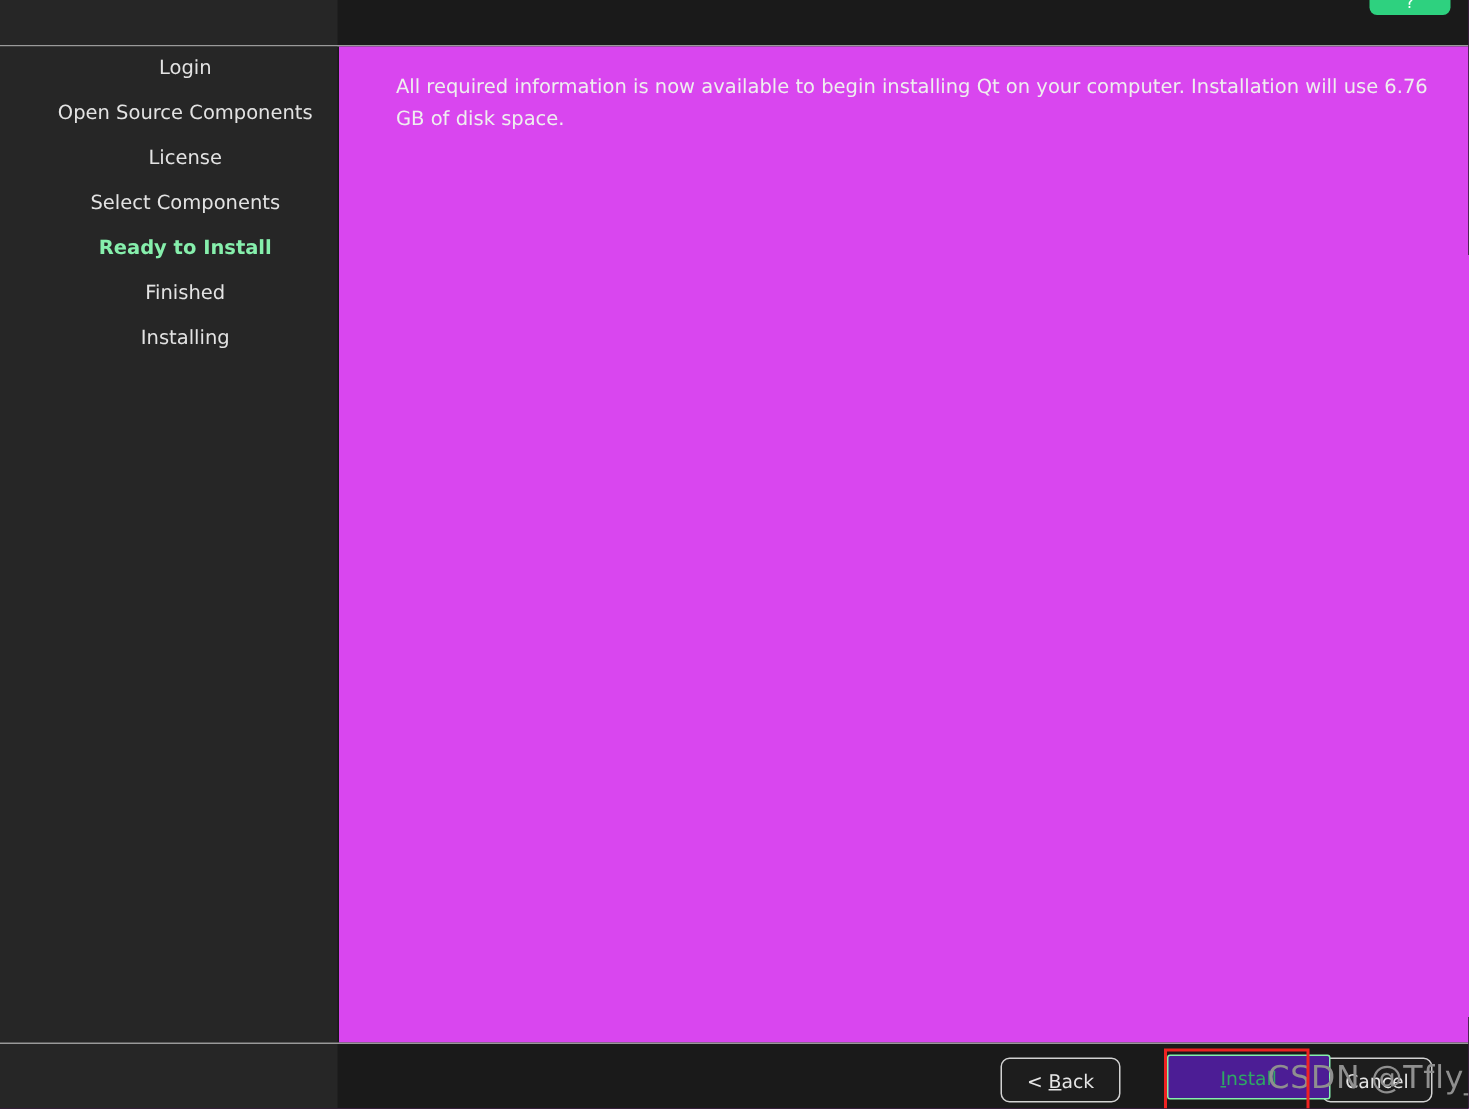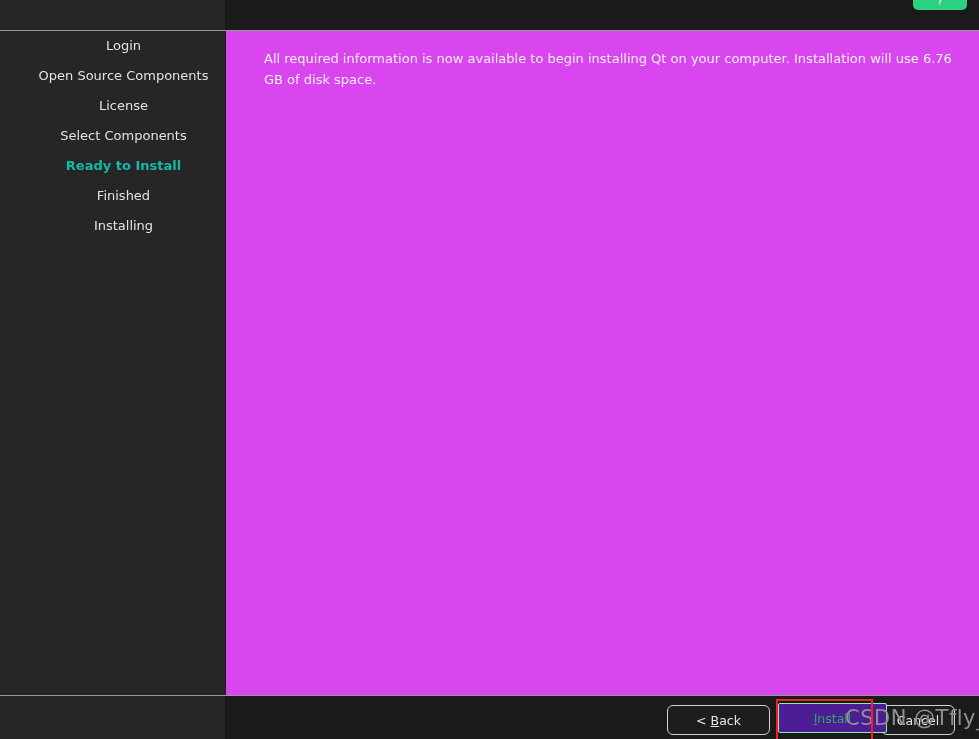--- a/index.html
+++ b/index.html
@@ -76,21 +76,21 @@
   }
   .nav-item {
     height: 30px;
     line-height: 30px;
     padding-left: 22px;
     font-size: 13px;
     color: #e3e3e3;
     white-space: nowrap;
   }
   .nav-item.current {
-    color: #14b8a6;
+    color: #86efac;
     font-weight: bold;
   }
 
   
   .content {
     position: absolute;
     left: 226px; top: 31px;
     width: 753px;
     height: 664px;
     background: #d946ef;
@@ -135,21 +135,21 @@
     line-height: 30px;
     text-align: center;
     font-size: 12.5px;
     background: #1d1d1d;
     color: #e6e6e6;
     border: 1px solid #d2d2d2;
     border-radius: 6px;
     box-sizing: border-box;
     white-space: nowrap;
   }
-  .btn-back  { left: 667px; width: 103px; }
+  .btn-back  { left: 667px; width: 80px; }
   .btn-install {
     left: 778px;
     width: 109px;
     top: 703px;
     border: 1px solid #86efac;
     color: #2ea864;
     background: #4c1d95;
     border-radius: 2px;
   }
   .btn-cancel { left: 881px; width: 74px; }

